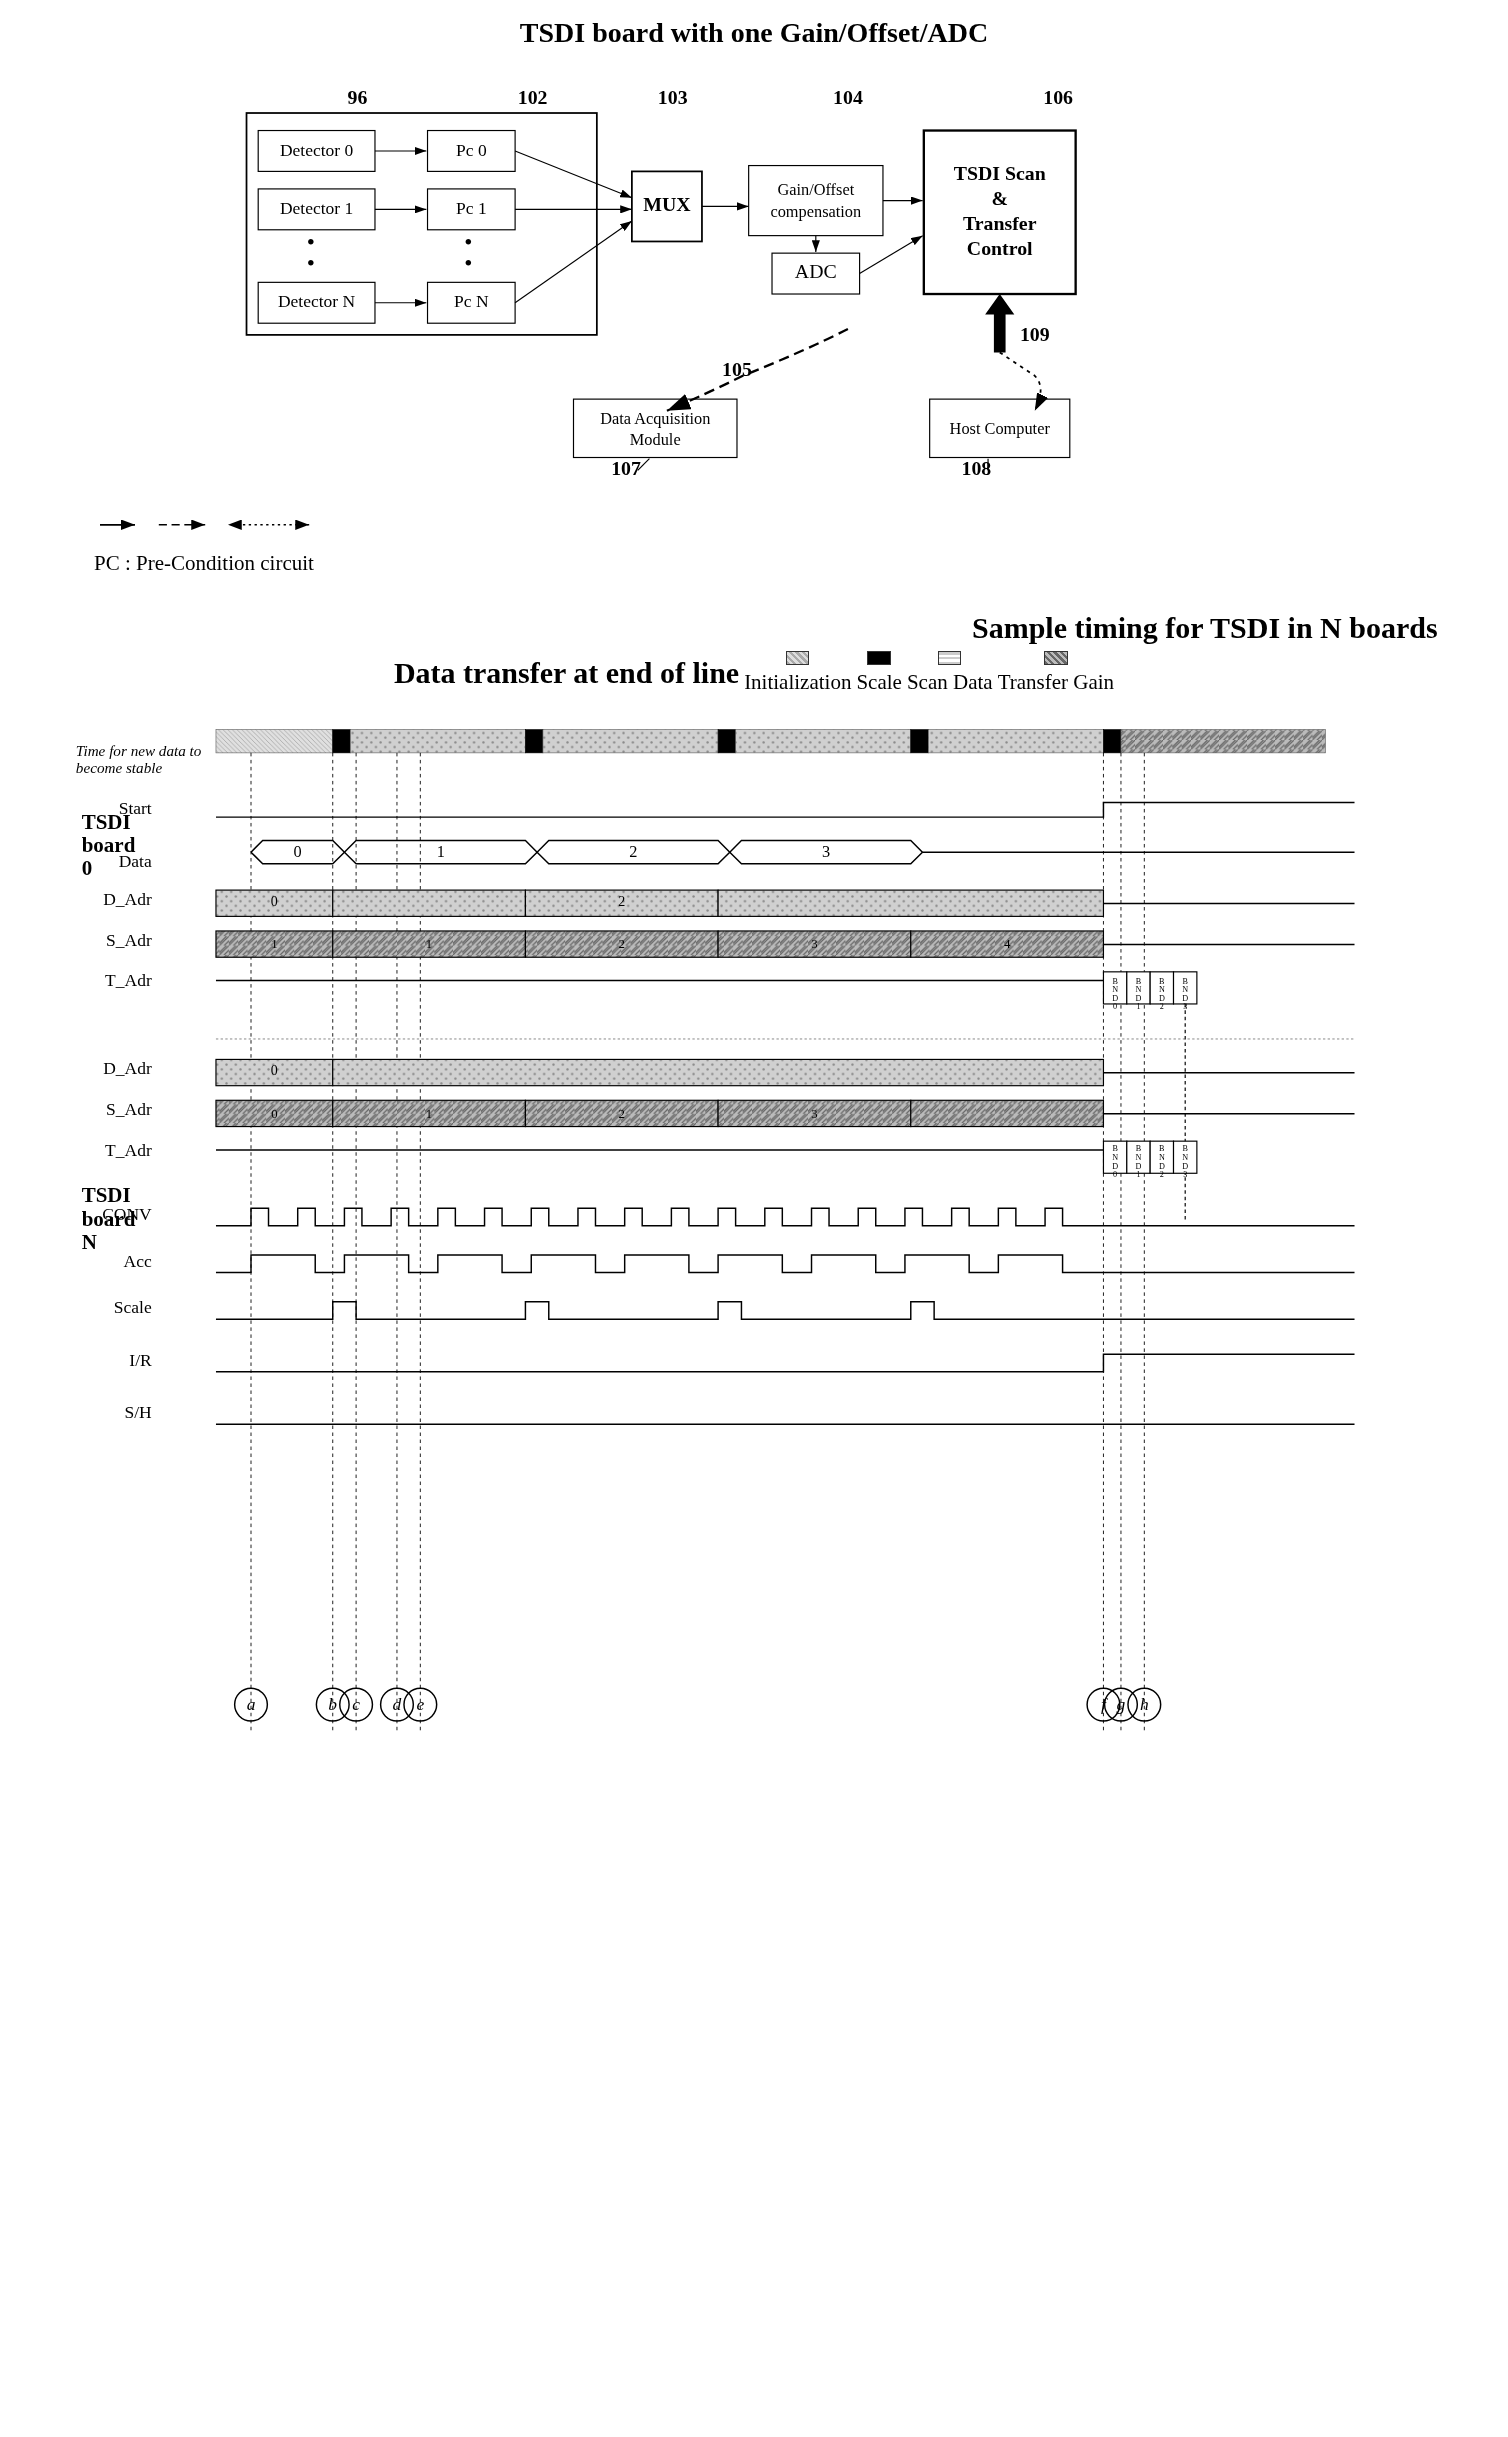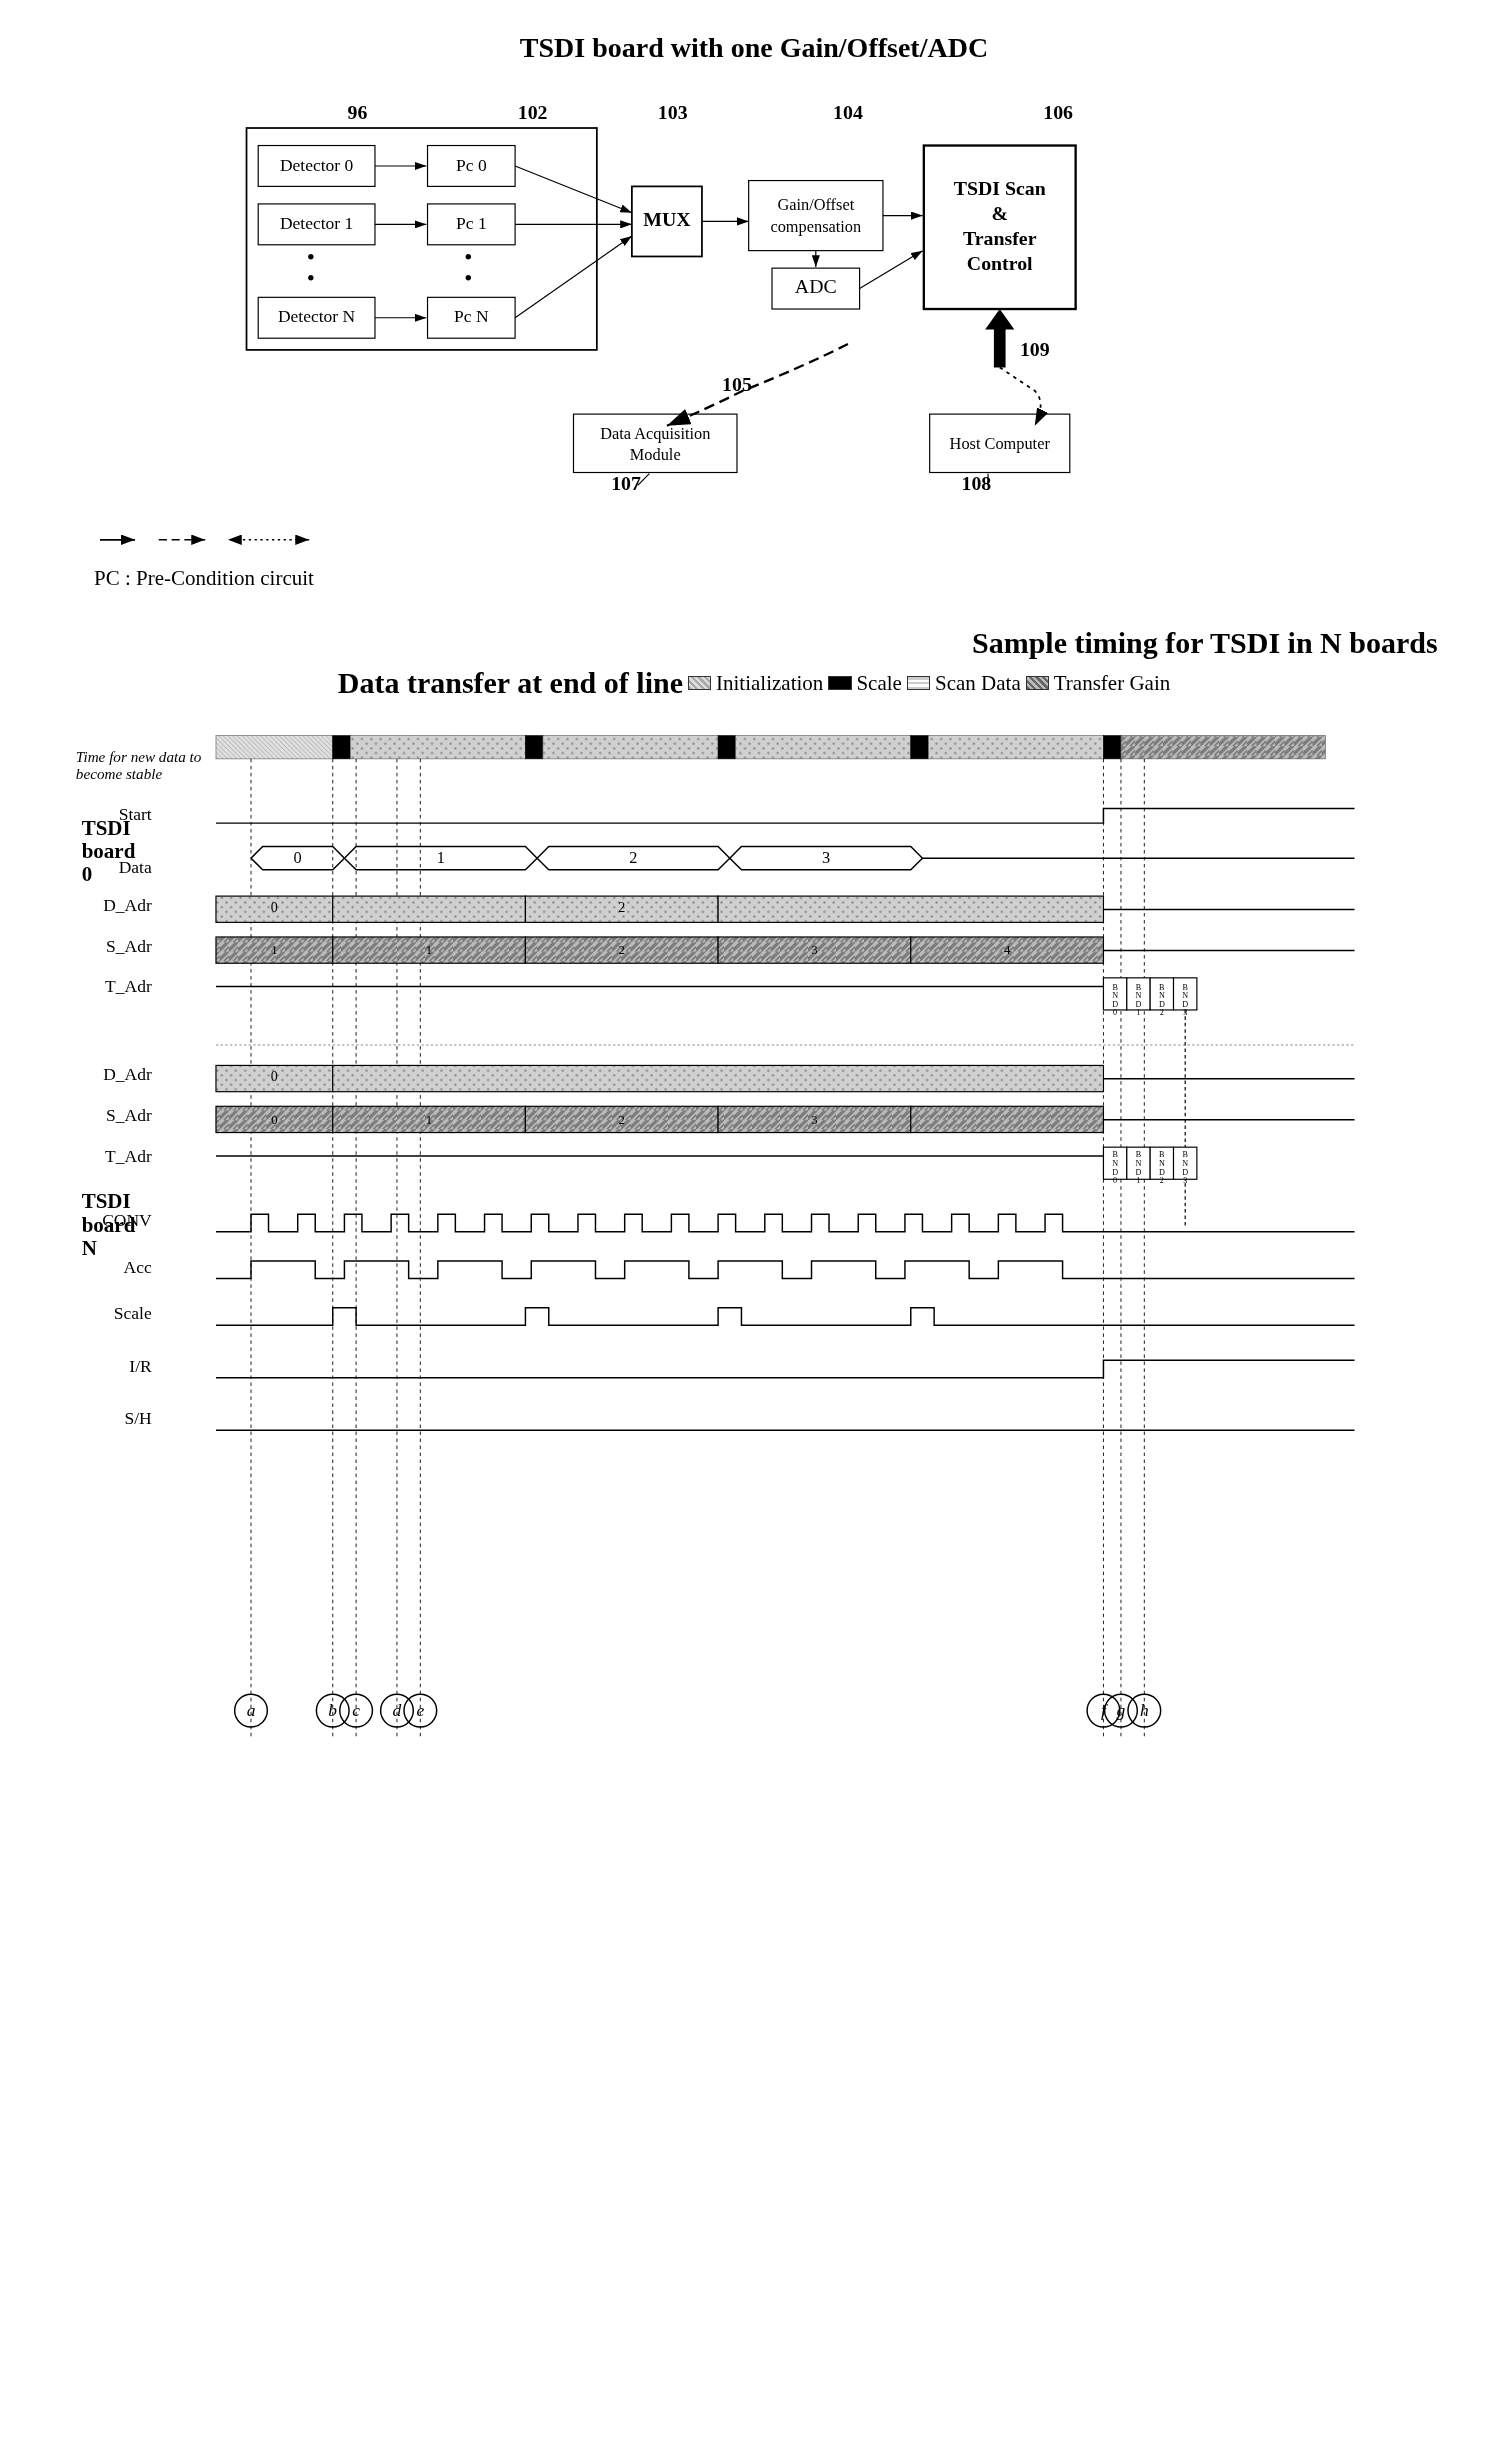--- a/index.html
+++ b/index.html
@@ -7,21 +7,21 @@
       background: #fff;
       font-family: 'Times New Roman', Times, serif;
       width: 1508px;
       min-height: 2438px;
       position: relative;
       overflow-x: hidden;
     }
 
     .page {
       width: 1508px;
-      padding: 32px 47px;
+      padding: 17px 47px;
     }
 
     
     .top-section {
       text-align: center;
       margin-bottom: 35px;
     }
 
     .diagram-title {
       font-size: 28px;
@@ -71,20 +71,21 @@
       justify-content: center;
       gap: 5px;
     }
 
     .legend-box {
       display: inline-flex;
       align-items: center;
       gap: 4.7px;
       font-size: 21px;
       font-weight: normal;
+      flex-direction: column;
     }
 
     .legend-swatch {
       width: 23.4px;
       height: 14px;
       border: 1.2px solid #333;
     }
 
     .swatch-init {
       background: repeating-linear-gradient(

